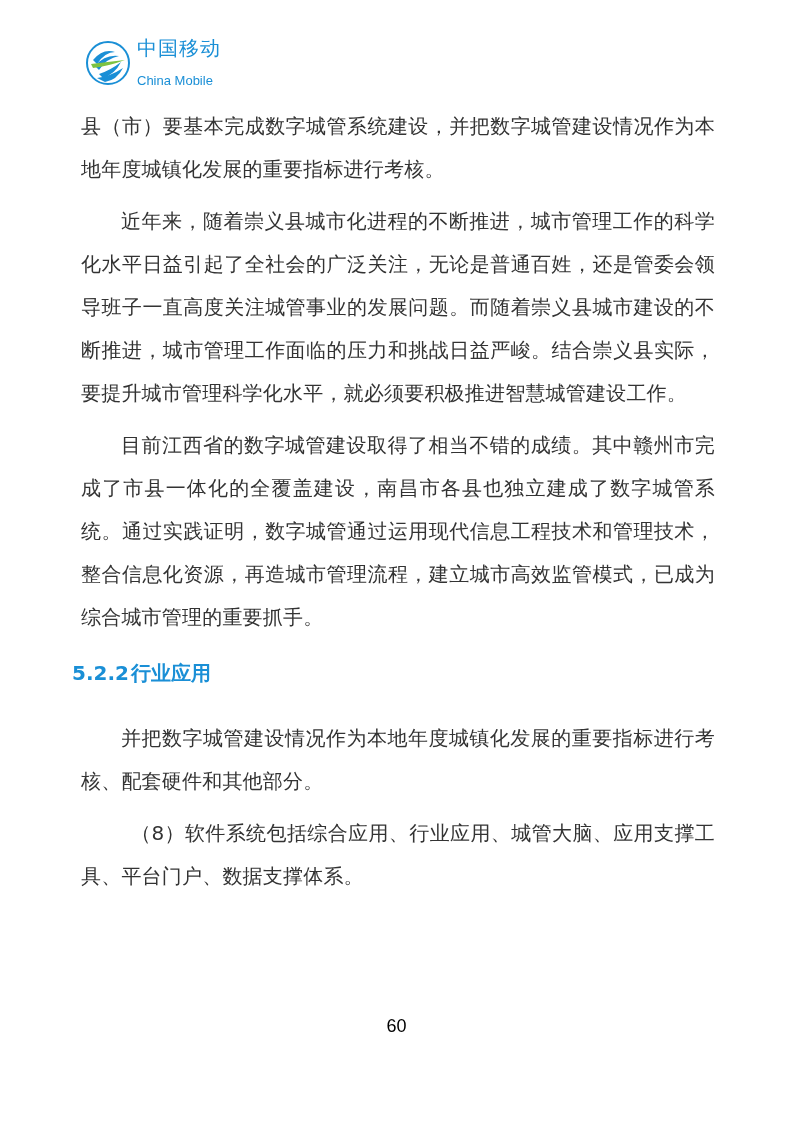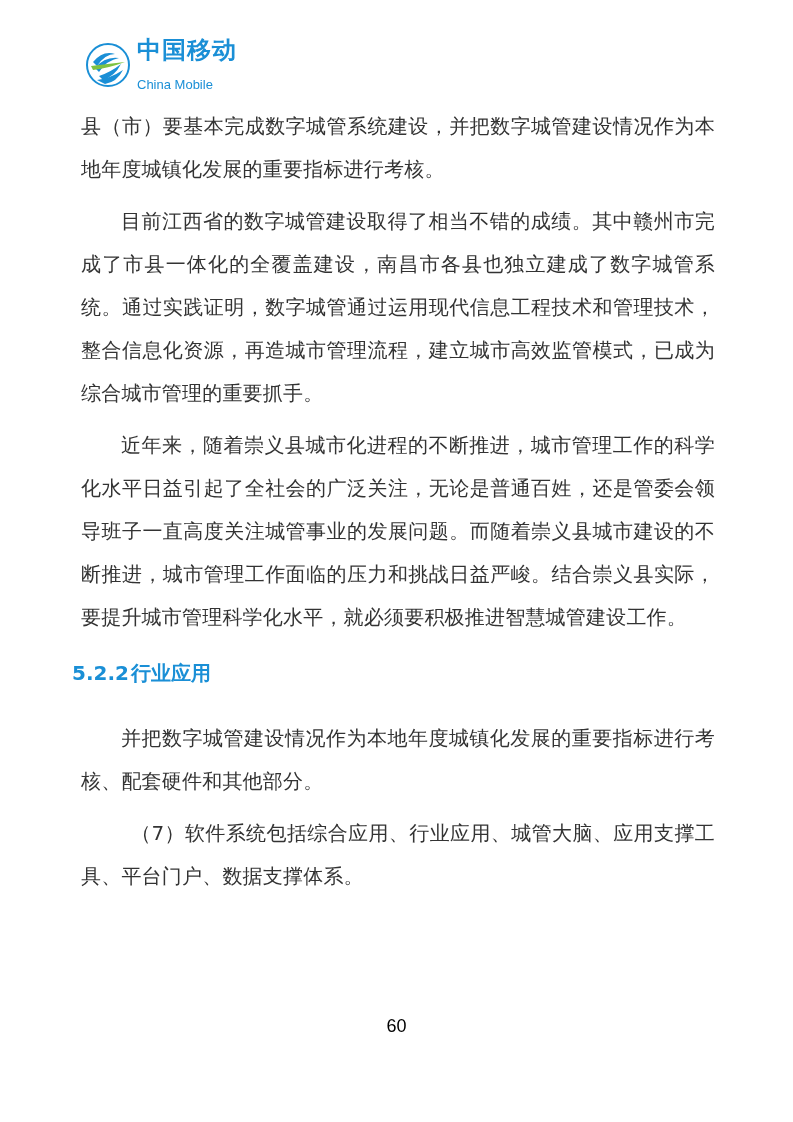--- a/index.html
+++ b/index.html
@@ -1,21 +1,21 @@
 <!DOCTYPE html>
 <html><head>
 <meta charset="utf-8">
 <style>
   html, body { margin: 0; padding: 0; background: #ffffff; }
   body { width: 793px; height: 1122px; position: relative; overflow: hidden;
          font-family: "DejaVu Sans", "Liberation Sans", sans-serif; color: #333333; }
   .logo { position: absolute; left: 85px; top: 38px; display: flex; align-items: center; }
   .logo svg { width: 46px; height: 46px; }
   .logo-text { margin-left: 6px; line-height: 1; }
-  .logo-cn { font-size: 24px; color: #1a8fd6; letter-spacing: 1px; font-weight: bold; }
+  .logo-cn { font-size: 20px; color: #1a8fd6; letter-spacing: 1px; font-weight: normal; }
   .logo-en { font-size: 13px; color: #1a8fd6; margin-top: 16px; font-family: "Liberation Sans", sans-serif; }
   .content { position: absolute; left: 72px; top: 96px; width: 652px; }
   p { margin: 9px; font-size: 20px; line-height: 43px; text-align: justify; color: #333; letter-spacing: 0.2px; }
   p.indent { text-indent: 2em; }
   p.indent-list { text-indent: 2.5em; }
   h3 { margin: 19px 0 29px 0; font-size: 20px; line-height: 30px; color: #1a8fd6; font-weight: bold; }
   h3 .num { margin-right: 2px; font-family: "DejaVu Sans", sans-serif; }
   .page-num { position: absolute; top: 1016px; left: 0; width: 793px; text-align: center;
               font-size: 18px; color: #000; font-family: "Liberation Sans", sans-serif; }
 </style>
@@ -32,24 +32,24 @@
     <path d="M12 38 Q26 36 38 28 Q32 40 20 42 Z" fill="#1a8fd6"></path>
   </svg>
   <div class="logo-text">
     <div class="logo-cn">中国移动</div>
     <div class="logo-en">China Mobile</div>
   </div>
 </div>
 
 <div class="content">
   <p>县（市）要基本完成数字城管系统建设，并把数字城管建设情况作为本地年度城镇化发展的重要指标进行考核。</p>
+  <p class="indent">近年来，随着崇义县城市化进程的不断推进，城市管理工作的科学化水平日益引起了全社会的广泛关注，无论是普通百姓，还是管委会领导班子一直高度关注城管事业的发展问题。而随着崇义县城市建设的不断推进，城市管理工作面临的压力和挑战日益严峻。结合崇义县实际，要提升城市管理科学化水平，就必须要积极推进智慧城管建设工作。</p>
   <p class="indent">目前江西省的数字城管建设取得了相当不错的成绩。其中赣州市完成了市县一体化的全覆盖建设，南昌市各县也独立建成了数字城管系统。通过实践证明，数字城管通过运用现代信息工程技术和管理技术，整合信息化资源，再造城市管理流程，建立城市高效监管模式，已成为综合城市管理的重要抓手。</p>
-  <p class="indent">近年来，随着崇义县城市化进程的不断推进，城市管理工作的科学化水平日益引起了全社会的广泛关注，无论是普通百姓，还是管委会领导班子一直高度关注城管事业的发展问题。而随着崇义县城市建设的不断推进，城市管理工作面临的压力和挑战日益严峻。结合崇义县实际，要提升城市管理科学化水平，就必须要积极推进智慧城管建设工作。</p>
 
   <h3>
     <span class="num">5.2.2</span><span>行业应用</span>
   </h3>
 
   <p class="indent">并把数字城管建设情况作为本地年度城镇化发展的重要指标进行考核、配套硬件和其他部分。</p>
-  <p class="indent-list">（7）软件系统包括综合应用、行业应用、城管大脑、应用支撑工具、平台门户、数据支撑体系。</p>
+  <p class="indent-list">（8）软件系统包括综合应用、行业应用、城管大脑、应用支撑工具、平台门户、数据支撑体系。</p>
 </div>
 
 <div class="page-num">60</div>
 
 </body></html>

